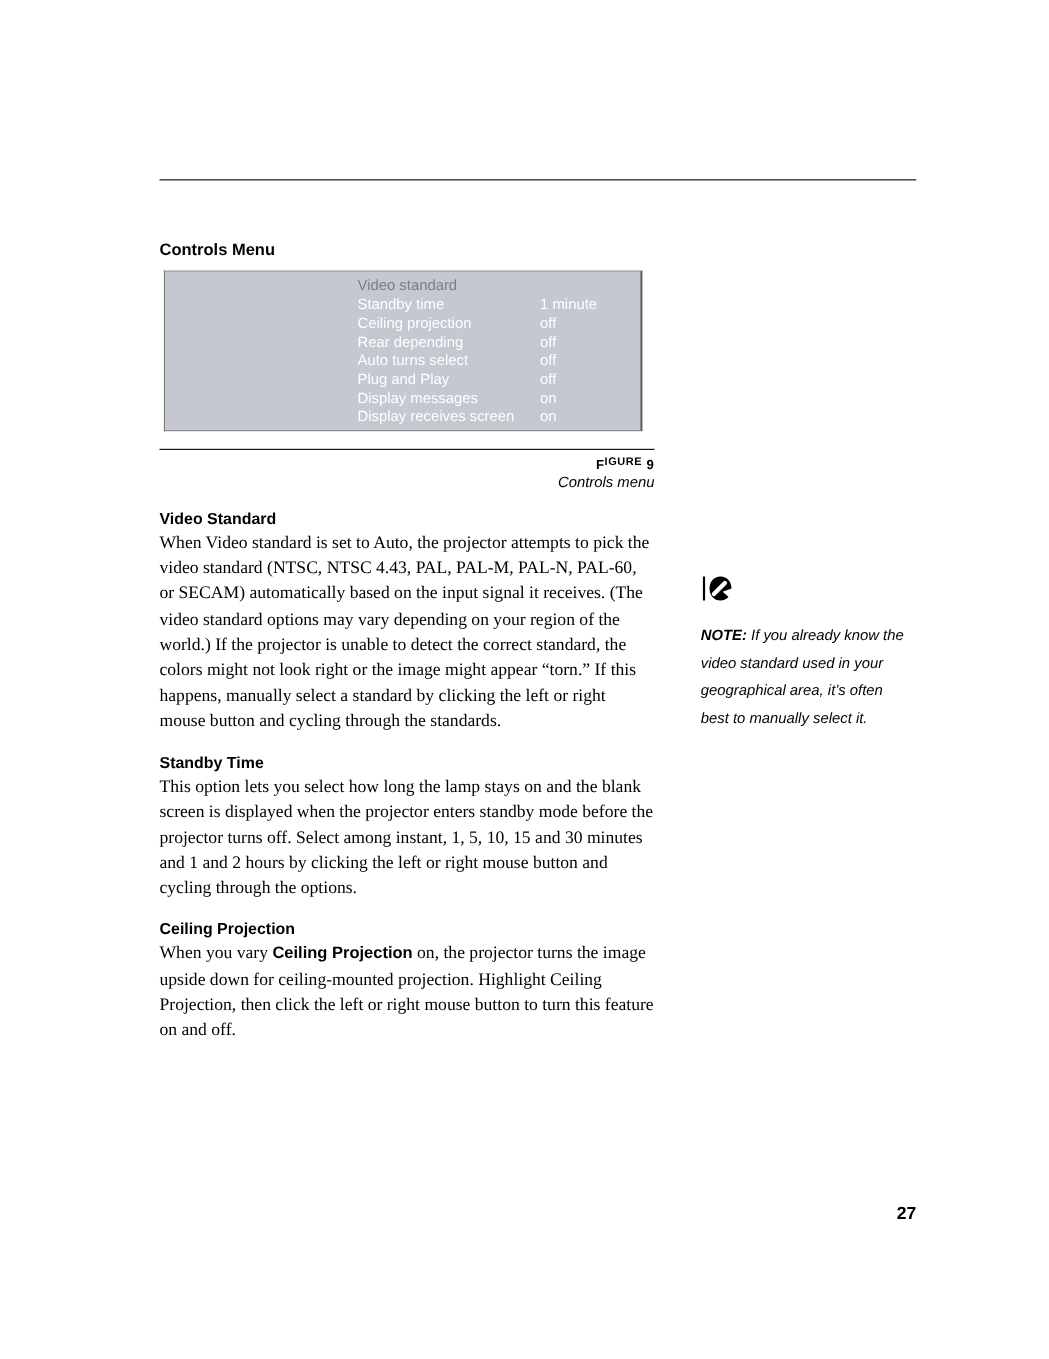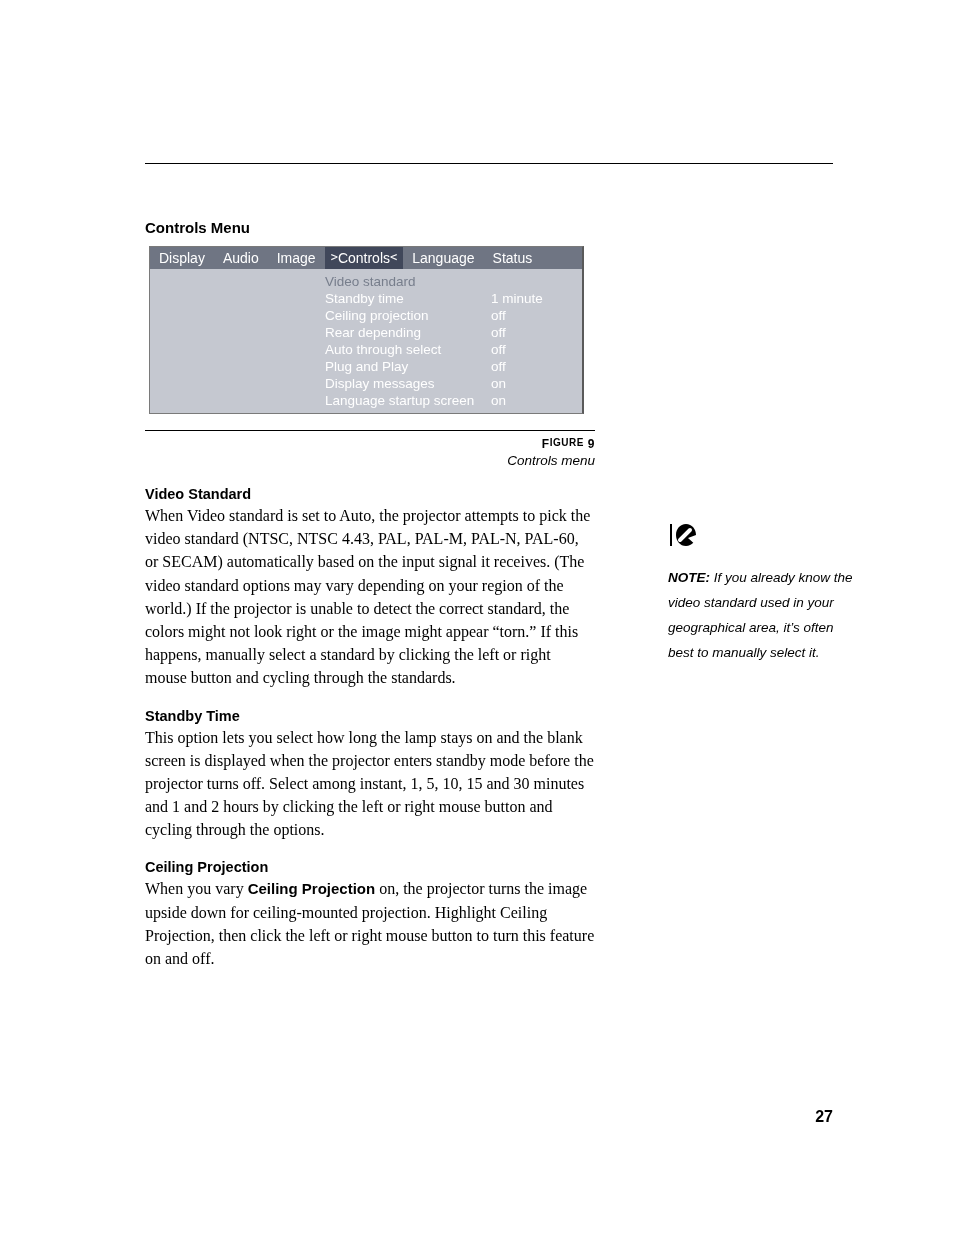--- a/index.html
+++ b/index.html
@@ -111,21 +111,21 @@
     justify-content: flex-end;
     font-style: italic;
     font-size: 13.5px;
     margin-top: 2px;
     font-family: "Gill Sans", "Gill Sans MT", "Segoe UI", "Helvetica Neue", Arial, sans-serif;
   }
 
   
   .side-note {
     position: absolute;
-    left: 668px;
+    left: 637px;
     top: 523px;
     width: 190px;
     font-family: "Gill Sans", "Gill Sans MT", "Segoe UI", "Helvetica Neue", Arial, sans-serif;
     font-size: 13.5px;
     font-style: italic;
     line-height: 1.85;
   }
   .side-note .icon {
     position: absolute;
     top: -2px;
@@ -144,79 +144,67 @@
     font-size: 6px;
     color: #000;
     white-space: nowrap;
   }
   .side-note .ntxt { margin-top: 43px; display: block; }
   .side-note b { font-weight: 700; font-style: italic; }
 
   .pagenum {
     position: absolute;
     right: 121px;
-    bottom: 109px;
+    bottom: 122px;
     font-family: "Gill Sans", "Gill Sans MT", "Segoe UI", "Helvetica Neue", Arial, sans-serif;
     font-weight: 700;
     font-size: 16px;
   }
 </style>
 </head>
 <body>
 
 <div class="page">
   <div class="top-rule"></div>
 
   <div class="body-col">
     <div class="section-title">Controls Menu</div>
 
     <div class="menu-fig">
-      <div class="menu-tabs">
-        <div class="menu-tab">Display</div>
-        <div class="menu-tab">Audio</div>
-        <div class="menu-tab">Image</div>
-        <div class="menu-tab active">
-          <span class="brk">&gt;</span>
-          <span>Controls</span>
-          <span class="brk">&lt;</span>
-        </div>
-        <div class="menu-tab">Language</div>
-        <div class="menu-tab">Status</div>
-      </div>
       <div class="menu-body">
         <div class="menu-row selected">
           <span class="lbl">Video standard</span>
           <span class="val"></span>
         </div>
         <div class="menu-row">
           <span class="lbl">Standby time</span>
           <span class="val">1 minute</span>
         </div>
         <div class="menu-row">
           <span class="lbl">Ceiling projection</span>
           <span class="val">off</span>
         </div>
         <div class="menu-row">
           <span class="lbl">Rear depending</span>
           <span class="val">off</span>
         </div>
         <div class="menu-row">
-          <span class="lbl">Auto through select</span>
+          <span class="lbl">Auto turns select</span>
           <span class="val">off</span>
         </div>
         <div class="menu-row">
           <span class="lbl">Plug and Play</span>
           <span class="val">off</span>
         </div>
         <div class="menu-row">
           <span class="lbl">Display messages</span>
           <span class="val">on</span>
         </div>
         <div class="menu-row">
-          <span class="lbl">Language startup screen</span>
+          <span class="lbl">Display receives screen</span>
           <span class="val">on</span>
         </div>
       </div>
     </div>
 
     <div class="fig-rule"></div>
     <div class="fig-label-row">
       <span>F</span>
       <span style="font-size:10px; letter-spacing:0.5px;text-align:right;">IGURE</span>
       <span style="width:4px; display:inline-block;"></span>

